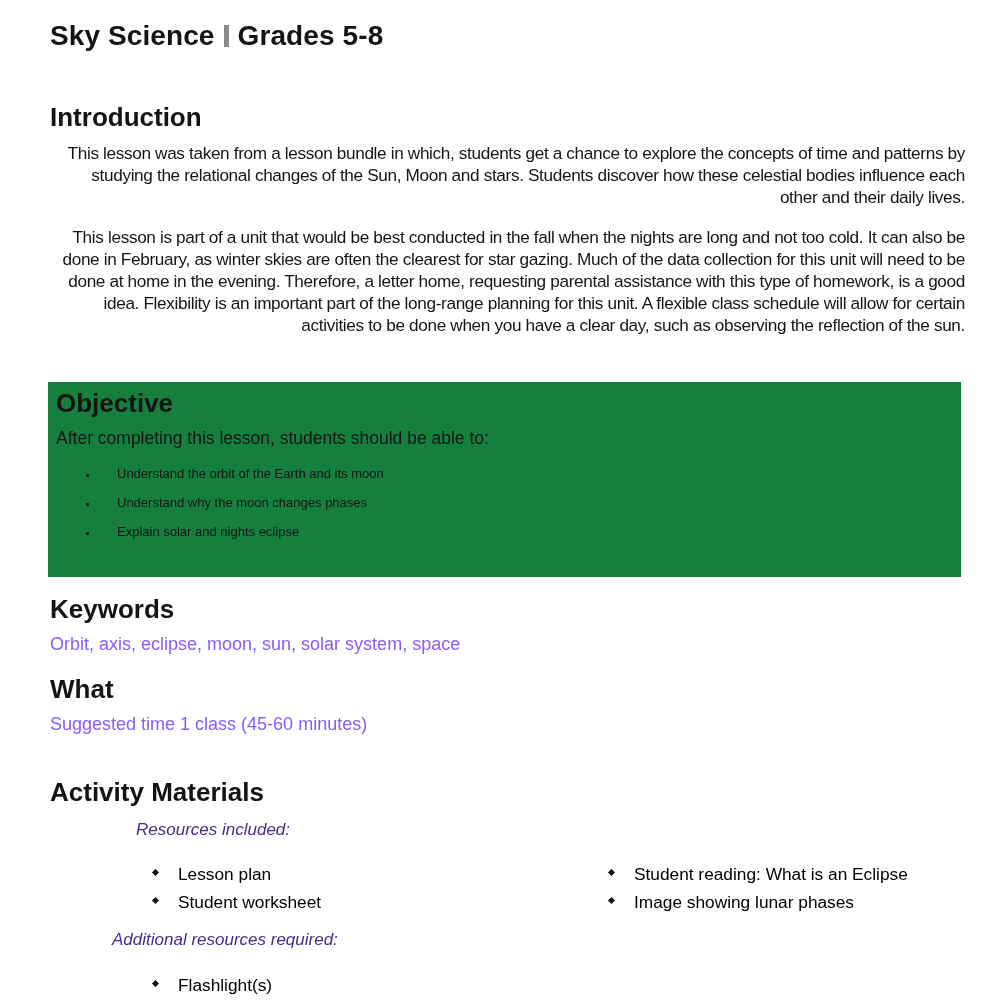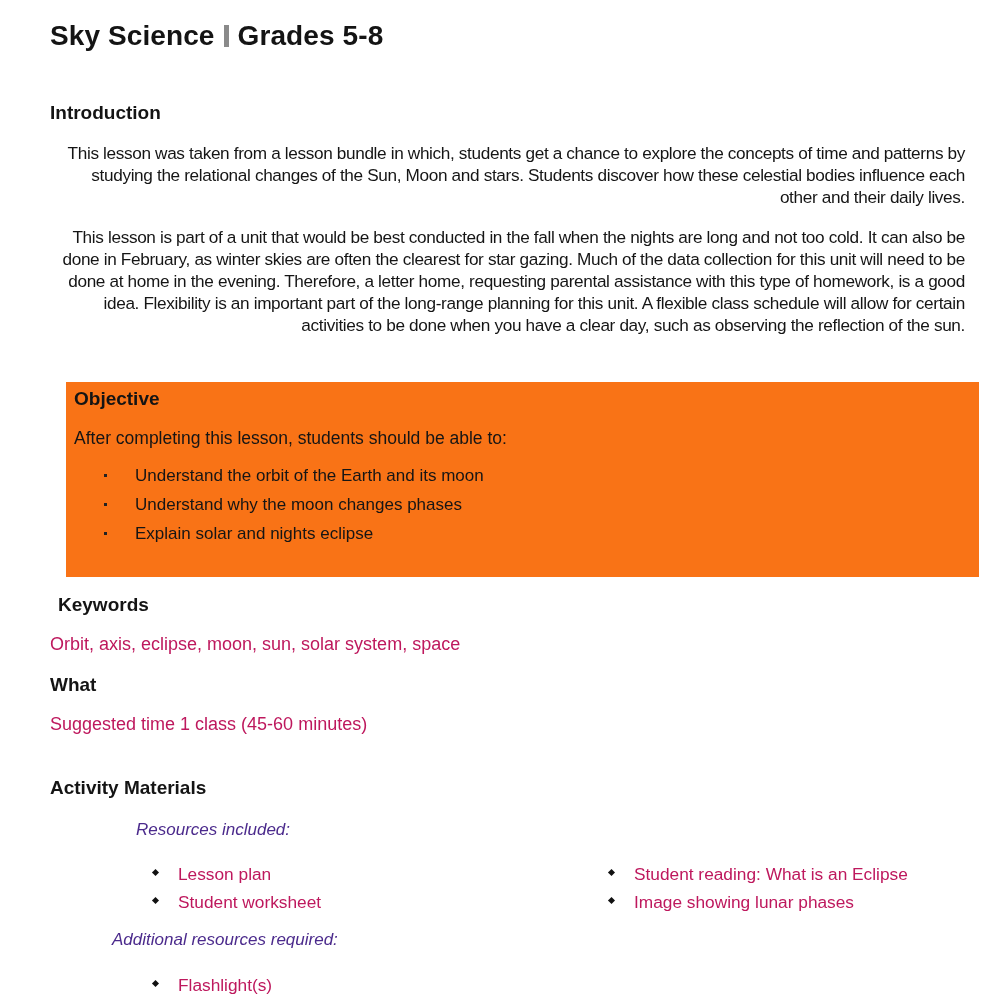--- a/index.html
+++ b/index.html
@@ -8,44 +8,44 @@
       font-family: "Liberation Sans", sans-serif; color: #111111;
     }
     .page-title {
       position: absolute; left: 50px; top: 20px;
       font-size: 28px; font-weight: bold; letter-spacing: 0.1px; color: #141414;
     }
     .title-sep {
       display: inline-block; width: 5px; height: 22px; background: #8a8a8a;
       margin: 0 9px 0 9px; vertical-align: -2px;
     }
-    .h2 { position: absolute; left: 50px; font-size: 19px; font-weight: bold; color: #141414; }
+    .h2 { position: absolute; left: 50px; font-size: 26px; font-weight: bold; color: #141414; }
     .para {
       position: absolute; left: 50px; width: 915px;
       font-size: 17.2px; line-height: 22px; color: #151515;
       letter-spacing: -0.35px;
       text-align: right;
     }
     .objective-box {
-      position: absolute; left: 66px; top: 382px; width: 913px; height: 195px;
-      background: #f97316;
+      position: absolute; left: 48px; top: 382px; width: 913px; height: 195px;
+      background: #15803d;
     }
     .objective-box .h2 { left: 8px; top: 6px; }
     .obj-intro { position: absolute; left: 8px; top: 46px; font-size: 17.5px; color: #151515; }
     .obj-list { position: absolute; left: 38px; top: 84px; margin: 0; padding: 0; list-style: none; }
-    .obj-list li { height: 29px; font-size: 17px; color: #151515; position: relative; padding-left: 31px; }
+    .obj-list li { height: 29px; font-size: 13px; color: #151515; position: relative; padding-left: 31px; }
     .obj-list li .dot {
       position: absolute; left: 0; top: 8px; width: 3px; height: 3px; background: #222;
     }
-    .plain-text { position: absolute; left: 50px; font-size: 18px; color: #be185d; }
+    .plain-text { position: absolute; left: 50px; font-size: 18px; color: #8b5cf6; }
     .sub-label {
       position: absolute; left: 112px; font-size: 17px; font-style: italic; color: #4b2a8c;
     }
     .mat-list { position: absolute; margin: 0; padding: 0; list-style: none; }
-    .mat-list li { height: 28px; font-size: 17.3px; color: #be185d; position: relative; padding-left: 28px; }
+    .mat-list li { height: 28px; font-size: 17.3px; color: #000000; position: relative; padding-left: 28px; }
     .mat-list li .diamond {
       position: absolute; left: 3px; top: 6px; width: 5px; height: 5px; background: #111;
       transform: rotate(45deg);
     }
   </style>
 </head>
 <body>
 
 <div class="page-title">
   <span>Sky Science</span><span class="title-sep"></span><span>Grades 5-8</span>
@@ -58,21 +58,21 @@
 <div class="objective-box">
   <div class="h2">Objective</div>
   <div class="obj-intro">After completing this lesson, students should be able to:</div>
   <ul class="obj-list">
     <li><span class="dot"></span><span>Understand the orbit of the Earth and its moon</span></li>
     <li><span class="dot"></span><span>Understand why the moon changes phases</span></li>
     <li><span class="dot"></span><span>Explain solar and nights eclipse</span></li>
   </ul>
 </div>
 
-<div class="h2" style="top:594px;margin-left:8px;">Keywords</div>
+<div class="h2" style="top:594px;">Keywords</div>
 <div class="plain-text" style="top:634px;">Orbit, axis, eclipse, moon, sun, solar system, space</div>
 
 <div class="h2" style="top:674px;">What</div>
 <div class="plain-text" style="top:714px;">Suggested time 1 class (45-60 minutes)</div>
 
 <div class="h2" style="top:777px;">Activity Materials</div>
 
 <div class="sub-label" style="top:820px;margin-left:24px;">Resources included:</div>
 
 <ul class="mat-list" style="left:150px; top:864px;">

